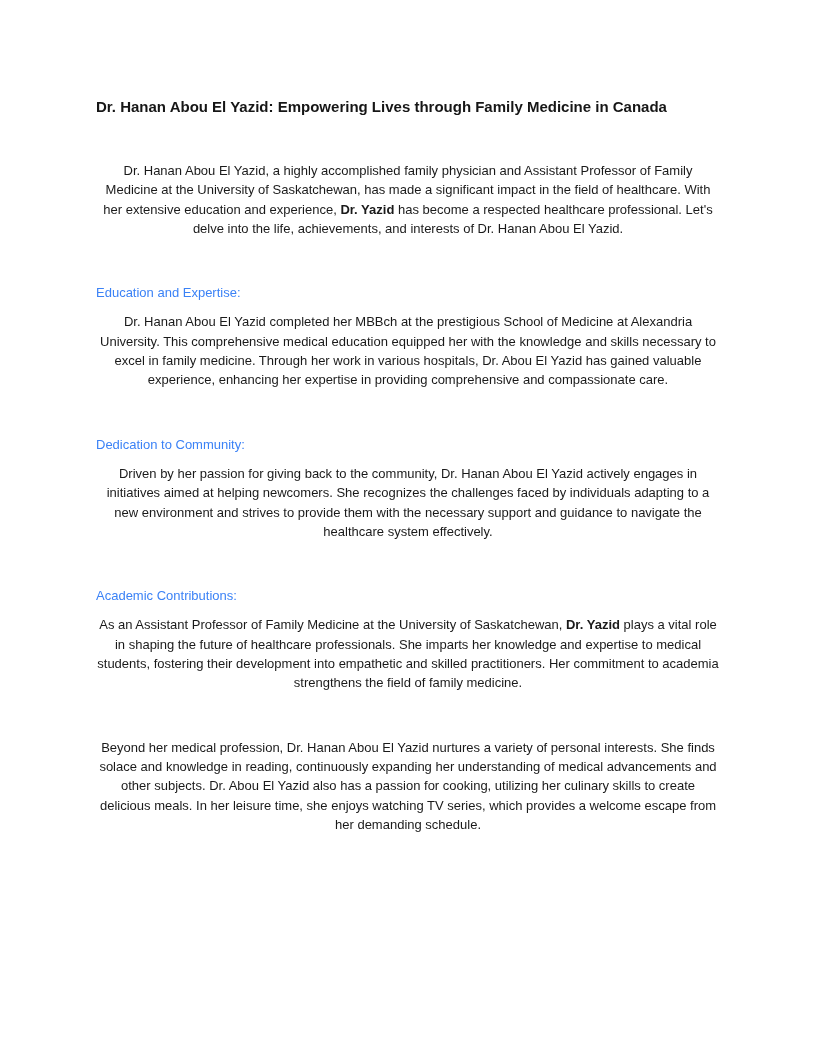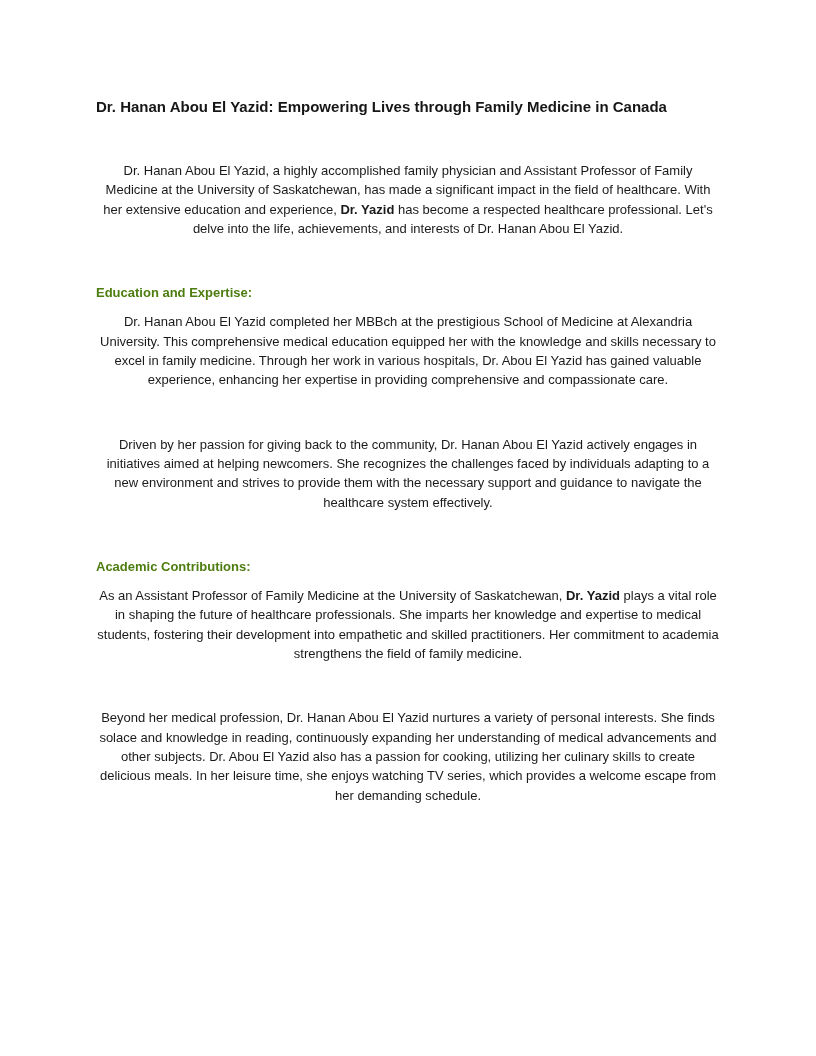--- a/index.html
+++ b/index.html
@@ -27,41 +27,42 @@
   .para {
     font-size: 13px;
     line-height: 19.3px;
     margin-bottom: 45px;
     color: #1a1a1a;
     text-align: center;
   }
   .para b { font-weight: bold; }
   .section-heading {
     font-size: 13px;
-    font-weight: bold;
+    font-weight: normal;
     line-height: 19.3px;
     margin-bottom: 10px;
-    color: #4d7c0f;
+    color: #3b82f6;
   }
 </style>
 </head>
 <body>
 
 <div class="page">
 
   <h1 class="doc-title">Dr. Hanan Abou El Yazid: Empowering Lives through Family Medicine in Canada</h1>
 
   <p class="para"><span>Dr. Hanan Abou El Yazid, a highly accomplished family physician and Assistant Professor of Family Medicine at the University of Saskatchewan, has made a significant impact in the field of healthcare. With her extensive education and experience, </span><b>Dr. Yazid</b><span> has become a respected healthcare professional. Let's delve into the life, achievements, and interests of Dr. Hanan Abou El Yazid.</span></p>
 
   <section>
     <h2 class="section-heading">Education and Expertise:</h2>
     <p class="para"><span>Dr. Hanan Abou El Yazid completed her MBBch at the prestigious School of Medicine at Alexandria University. This comprehensive medical education equipped her with the knowledge and skills necessary to excel in family medicine. Through her work in various hospitals, Dr. Abou El Yazid has gained valuable experience, enhancing her expertise in providing comprehensive and compassionate care.</span></p>
   </section>
 
   <section>
+    <h2 class="section-heading">Dedication to Community:</h2>
     <p class="para"><span>Driven by her passion for giving back to the community, Dr. Hanan Abou El Yazid actively engages in initiatives aimed at helping newcomers. She recognizes the challenges faced by individuals adapting to a new environment and strives to provide them with the necessary support and guidance to navigate the healthcare system effectively.</span></p>
   </section>
 
   <section>
     <h2 class="section-heading">Academic Contributions:</h2>
     <p class="para"><span>As an Assistant Professor of Family Medicine at the University of Saskatchewan, </span><b>Dr. Yazid</b><span> plays a vital role in shaping the future of healthcare professionals. She imparts her knowledge and expertise to medical students, fostering their development into empathetic and skilled practitioners. Her commitment to academia strengthens the field of family medicine.</span></p>
   </section>
 
   <section>
     <p class="para"><span>Beyond her medical profession, Dr. Hanan Abou El Yazid nurtures a variety of personal interests. She finds solace and knowledge in reading, continuously expanding her understanding of medical advancements and other subjects. Dr. Abou El Yazid also has a passion for cooking, utilizing her culinary skills to create delicious meals. In her leisure time, she enjoys watching TV series, which provides a welcome escape from her demanding schedule.</span></p>

